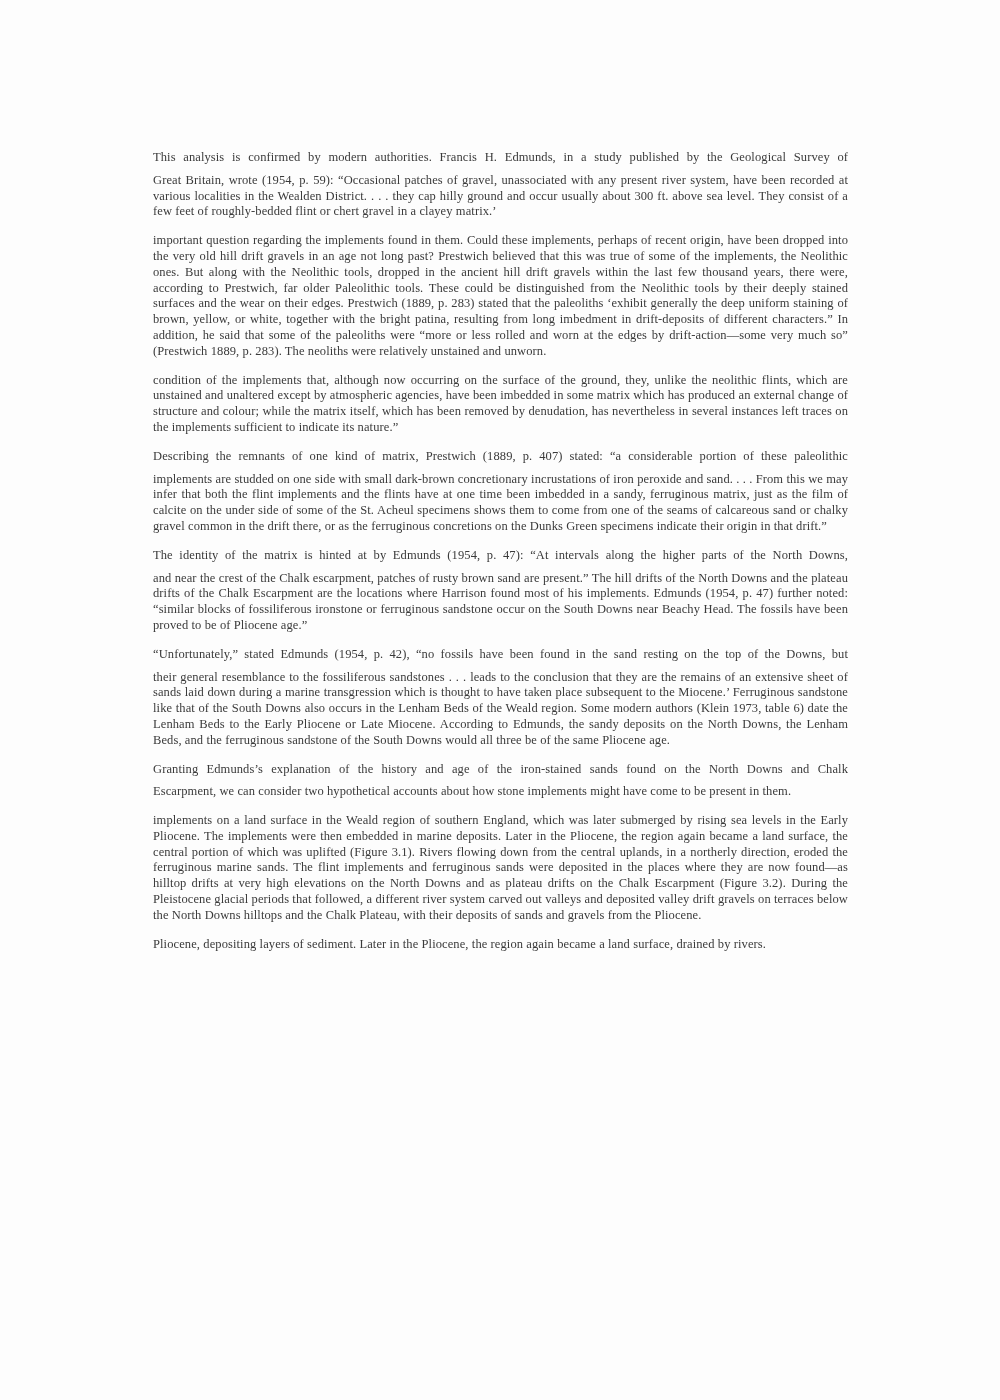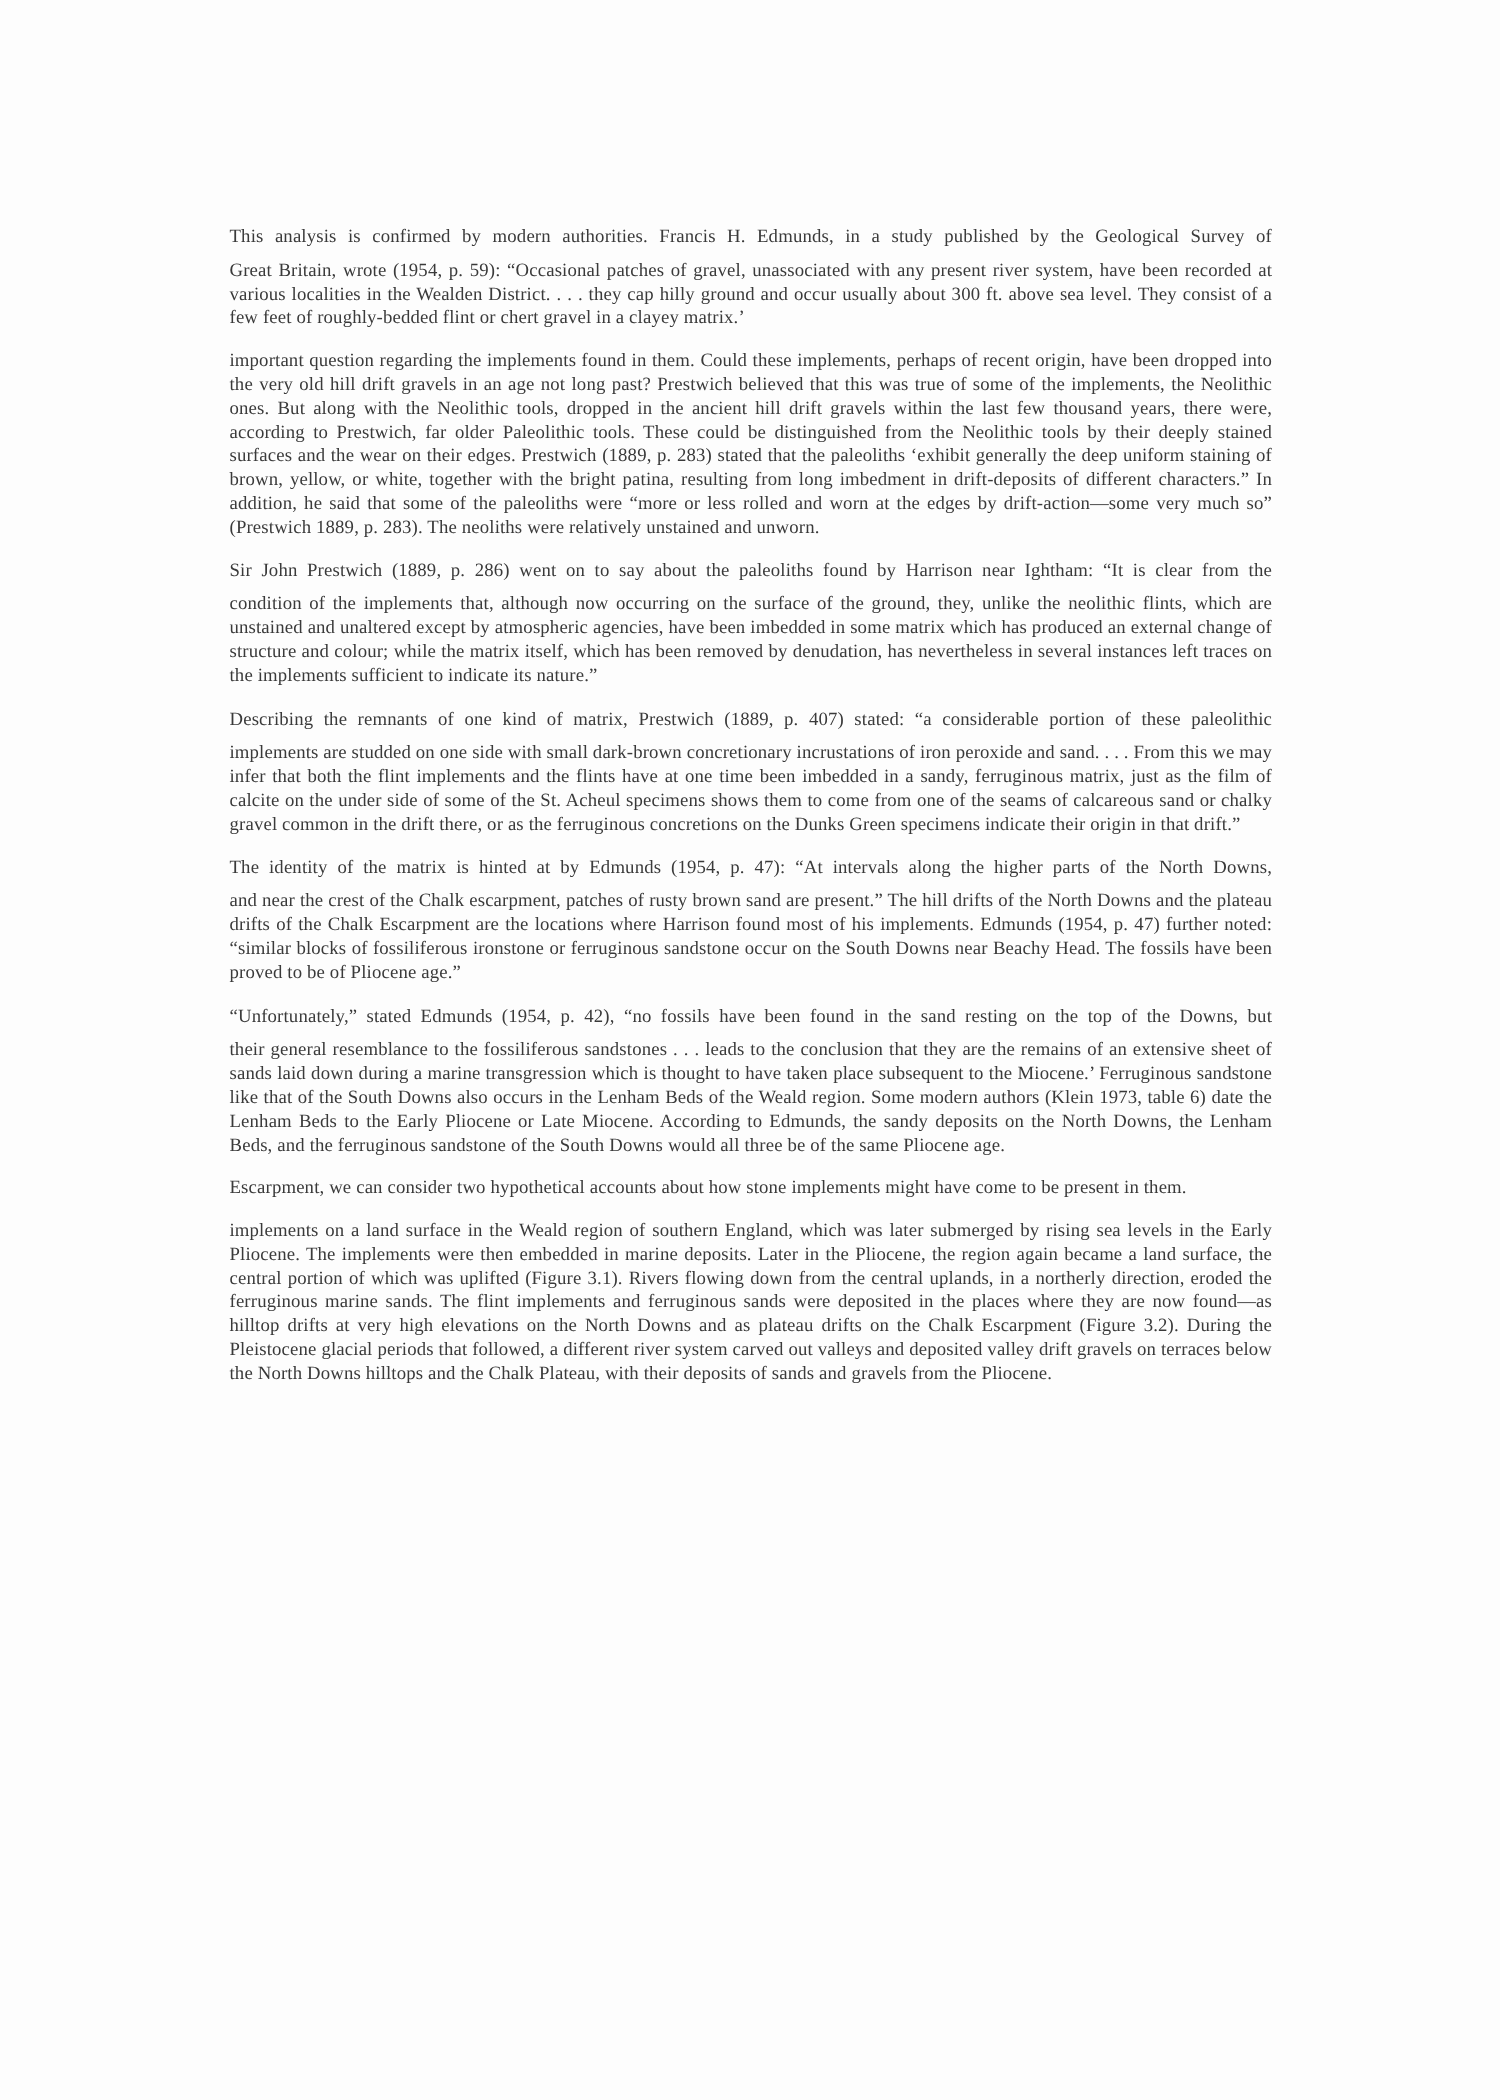--- a/index.html
+++ b/index.html
@@ -46,44 +46,45 @@
     <div class="para">
       <div class="lead">This analysis is confirmed by modern authorities. Francis H. Edmunds, in a study published by the Geological Survey of</div>
       <div class="rest">Great Britain, wrote (1954, p. 59): “Occasional patches of gravel, unassociated with any present river system, have been recorded at various localities in the Wealden District. . . . they cap hilly ground and occur usually about 300 ft. above sea level. They consist of a few feet of roughly-bedded flint or chert gravel in a clayey matrix.’</div>
     </div>
 
     <div class="para">
       <div class="rest">important question regarding the implements found in them. Could these implements, perhaps of recent origin, have been dropped into the very old hill drift gravels in an age not long past? Prestwich believed that this was true of some of the implements, the Neolithic ones. But along with the Neolithic tools, dropped in the ancient hill drift gravels within the last few thousand years, there were, according to Prestwich, far older Paleolithic tools. These could be distinguished from the Neolithic tools by their deeply stained surfaces and the wear on their edges. Prestwich (1889, p. 283) stated that the paleoliths ‘exhibit generally the deep uniform staining of brown, yellow, or white, together with the bright patina, resulting from long imbedment in drift-deposits of different characters.” In addition, he said that some of the paleoliths were “more or less rolled and worn at the edges by drift-action—some very much so” (Prestwich 1889, p. 283). The neoliths were relatively unstained and unworn.</div>
     </div>
 
     <div class="para">
-      <div class="lead">Sir John Prestwich (1889, p. 286) went on to say about the paleoliths found by Harrison near Ightham: “It is clear from the</div>
       <div class="rest">condition of the implements that, although now occurring on the surface of the ground, they, unlike the neolithic flints, which are unstained and unaltered except by atmospheric agencies, have been imbedded in some matrix which has produced an external change of structure and colour; while the matrix itself, which has been removed by denudation, has nevertheless in several instances left traces on the implements sufficient to indicate its nature.”</div>
     </div>
 
     <div class="para">
       <div class="lead">Describing the remnants of one kind of matrix, Prestwich (1889, p. 407) stated: “a considerable portion of these paleolithic</div>
       <div class="rest">implements are studded on one side with small dark-brown concretionary incrustations of iron peroxide and sand. . . . From this we may infer that both the flint implements and the flints have at one time been imbedded in a sandy, ferruginous matrix, just as the film of calcite on the under side of some of the St. Acheul specimens shows them to come from one of the seams of calcareous sand or chalky gravel common in the drift there, or as the ferruginous concretions on the Dunks Green specimens indicate their origin in that drift.”</div>
     </div>
 
     <div class="para">
       <div class="lead">The identity of the matrix is hinted at by Edmunds (1954, p. 47): “At intervals along the higher parts of the North Downs,</div>
       <div class="rest">and near the crest of the Chalk escarpment, patches of rusty brown sand are present.” The hill drifts of the North Downs and the plateau drifts of the Chalk Escarpment are the locations where Harrison found most of his implements. Edmunds (1954, p. 47) further noted: “similar blocks of fossiliferous ironstone or ferruginous sandstone occur on the South Downs near Beachy Head. The fossils have been proved to be of Pliocene age.”</div>
     </div>
 
     <div class="para">
       <div class="lead">“Unfortunately,” stated Edmunds (1954, p. 42), “no fossils have been found in the sand resting on the top of the Downs, but</div>
       <div class="rest">their general resemblance to the fossiliferous sandstones . . . leads to the conclusion that they are the remains of an extensive sheet of sands laid down during a marine transgression which is thought to have taken place subsequent to the Miocene.’ Ferruginous sandstone like that of the South Downs also occurs in the Lenham Beds of the Weald region. Some modern authors (Klein 1973, table 6) date the Lenham Beds to the Early Pliocene or Late Miocene. According to Edmunds, the sandy deposits on the North Downs, the Lenham Beds, and the ferruginous sandstone of the South Downs would all three be of the same Pliocene age.</div>
     </div>
 
     <div class="para">
+      <div class="lead">Granting Edmunds’s explanation of the history and age of the iron-stained sands found on the North Downs and Chalk</div>
       <div class="rest">Escarpment, we can consider two hypothetical accounts about how stone implements might have come to be present in them.</div>
     </div>
 
     <div class="para">
       <div class="rest">implements on a land surface in the Weald region of southern England, which was later submerged by rising sea levels in the Early Pliocene. The implements were then embedded in marine deposits. Later in the Pliocene, the region again became a land surface, the central portion of which was uplifted (Figure 3.1). Rivers flowing down from the central uplands, in a northerly direction, eroded the ferruginous marine sands. The flint implements and ferruginous sands were deposited in the places where they are now found—as hilltop drifts at very high elevations on the North Downs and as plateau drifts on the Chalk Escarpment (Figure 3.2). During the Pleistocene glacial periods that followed, a different river system carved out valleys and deposited valley drift gravels on terraces below the North Downs hilltops and the Chalk Plateau, with their deposits of sands and gravels from the Pliocene.</div>
     </div>
 
     <div class="para">
+      <div class="rest">Pliocene, depositing layers of sediment. Later in the Pliocene, the region again became a land surface, drained by rivers.</div>
     </div>
 
   </div>
 </div>
 
 </body></html>

